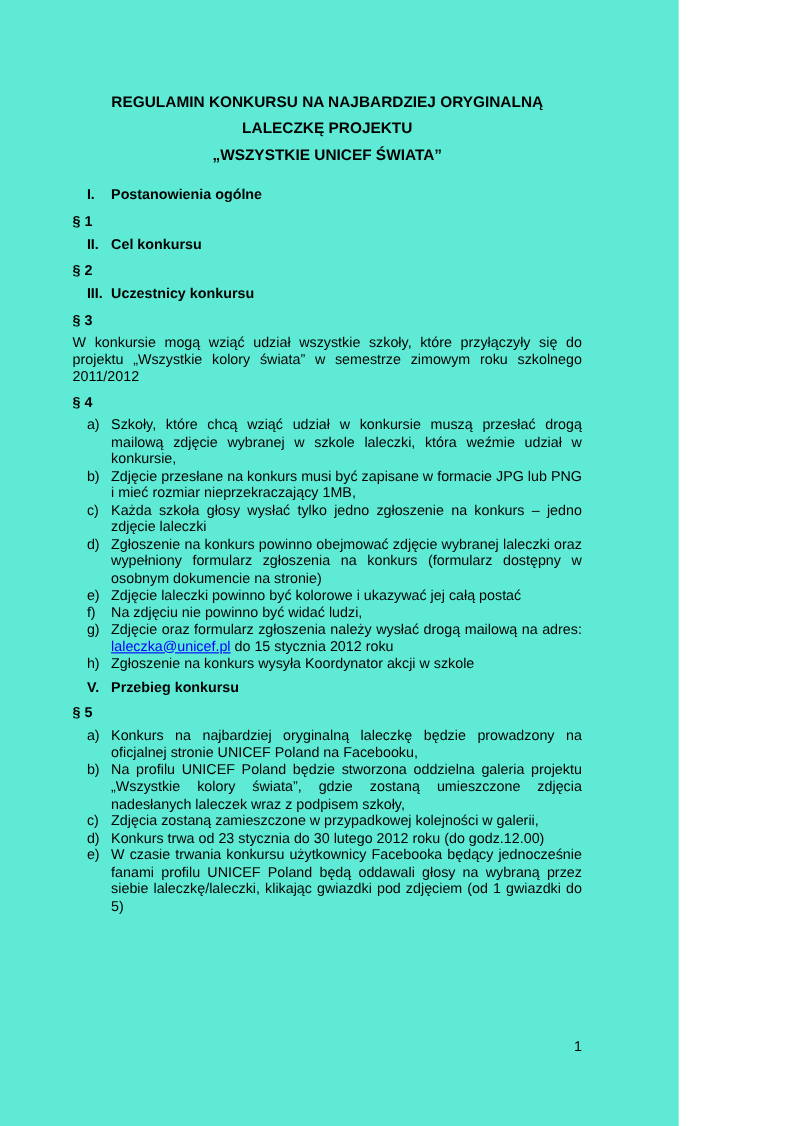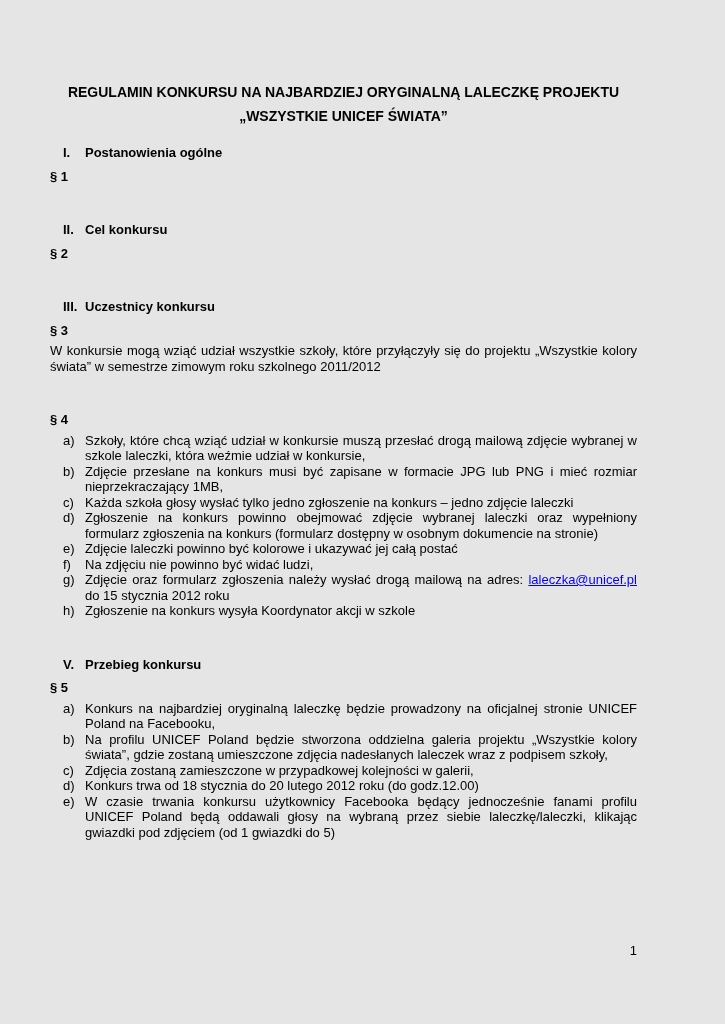--- a/index.html
+++ b/index.html
@@ -2,38 +2,38 @@
 <html lang="pl" style="--link-color: #0000ff;"><head>
 <meta charset="utf-8">
 <style>
   html, body {
     margin: 0;
     padding: 0;
     background: #ffffff;
   }
   .page {
     position: relative;
-    width: 725px;
+    width: 617px;
     height: 1024px;
-    background: #e5e5e5;
+    background: #5eead4;
     color: #000000;
     font-family: "Liberation Sans", sans-serif;
     font-size: 13px;
     line-height: 15.5px;
-    padding: 80px 88px 0 50px;
+    padding: 80px 88px 0 66px;
     box-sizing: border-box;
     overflow: hidden;
   }
   .doc-title {
     font-weight: bold;
     font-size: 14px;
     line-height: 24px;
     text-align: center;
   }
-  .sec { margin-top: 38px; }
+  .sec { margin-top: 6px; }
   .sec:first-of-type { margin-top: 17px; }
   .sec-heading {
     display: flex;
     font-weight: bold;
     padding-left: 13px;
   }
   .sec-num { flex: 0 0 22px; }
   .para-marker {
     font-weight: bold;
     margin-top: 8px;
@@ -149,21 +149,21 @@
       <div class="list-item">
         <span class="item-label">b)</span>
         <span class="item-text">Na profilu UNICEF Poland będzie stworzona oddzielna galeria projektu „Wszystkie kolory świata”, gdzie zostaną umieszczone zdjęcia nadesłanych laleczek wraz z podpisem szkoły,</span>
       </div>
       <div class="list-item">
         <span class="item-label">c)</span>
         <span class="item-text">Zdjęcia zostaną zamieszczone w przypadkowej kolejności w galerii,</span>
       </div>
       <div class="list-item">
         <span class="item-label">d)</span>
-        <span class="item-text">Konkurs trwa od 18 stycznia do 20 lutego 2012 roku (do godz.12.00)</span>
+        <span class="item-text">Konkurs trwa od 23 stycznia do 30 lutego 2012 roku (do godz.12.00)</span>
       </div>
       <div class="list-item">
         <span class="item-label">e)</span>
         <span class="item-text">W czasie trwania konkursu użytkownicy Facebooka będący jednocześnie fanami profilu UNICEF Poland będą oddawali głosy na wybraną przez siebie laleczkę/laleczki, klikając gwiazdki pod zdjęciem (od 1 gwiazdki do 5)</span>
       </div>
     </div>
   </section>
 
   <div class="page-number">1</div>
 

